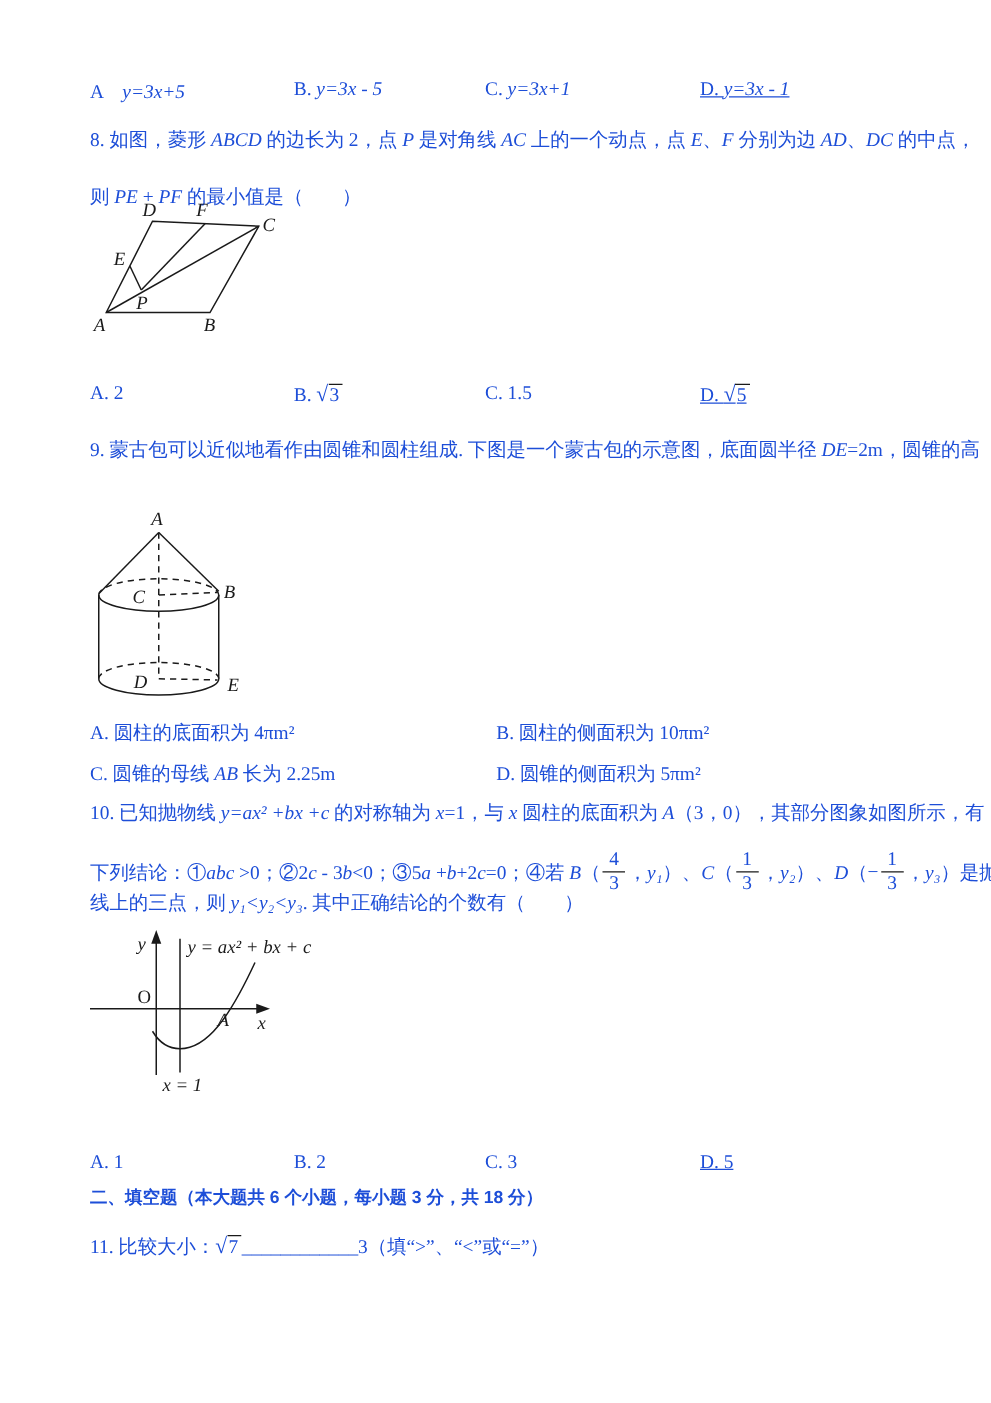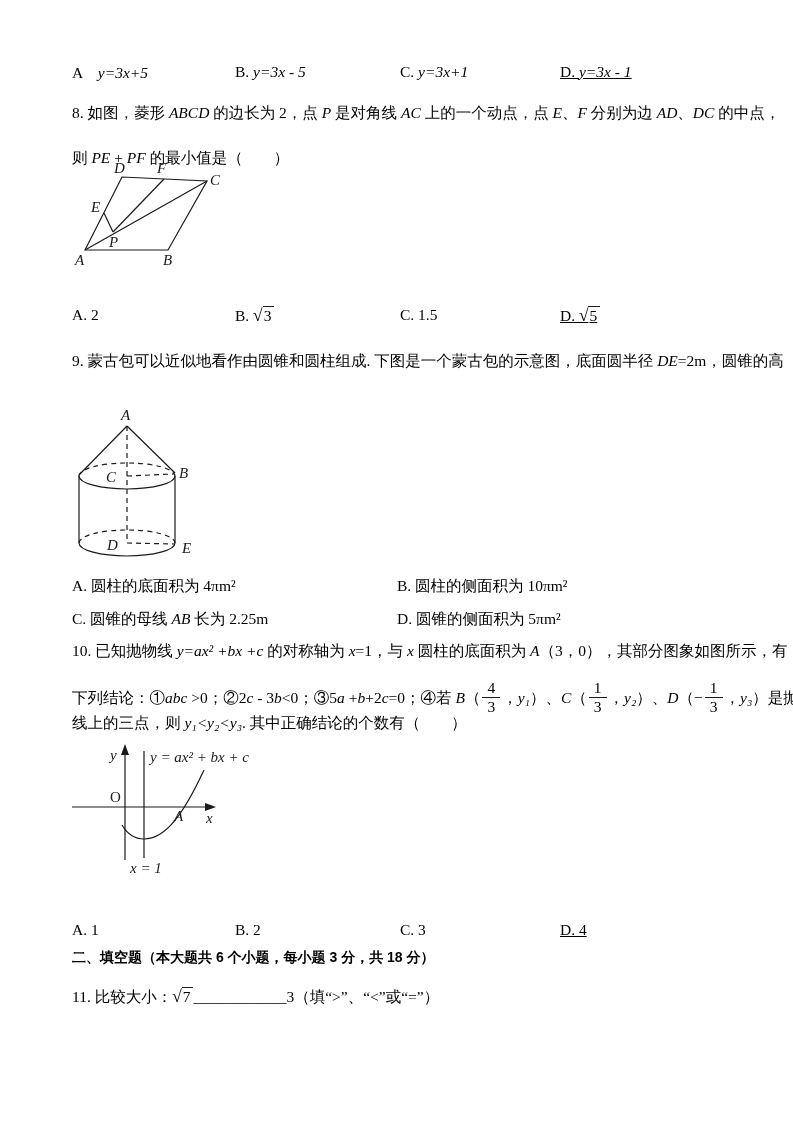--- a/index.html
+++ b/index.html
@@ -1,24 +1,24 @@
 <!DOCTYPE html>
 <html><head>
 <meta charset="utf-8">
 <style>
   html,body{margin:0;padding:0;background:#e8e8e8;}
   #page{position:relative;width:793px;height:1122px;background:#ffffff;margin:0 auto;
-        font-family:"Liberation Serif","DejaVu Serif",serif;color:#000000;font-size:15.5px;
+        font-family:"Liberation Serif","DejaVu Serif",serif;color:#1d4ed8;font-size:15.5px;
         overflow:hidden;}
   .abs{position:absolute;}
   .line{white-space:pre;line-height:1.25;}
   .it{font-style:italic;}
   .optrow{left:0;width:793px;height:26px;}
   .optrow .opt{position:absolute;top:0;white-space:pre;}
-  .c1{left:72px;} .c2{left:235px;} .c3{left:400px;} .c4{left:560px;text-decoration:underline;}
+  .c1{left:72px;} .c2{left:235px;} .c3{left:388px;} .c4{left:560px;text-decoration:underline;}
   .c2w{left:397px;}
   .frac{display:inline-block;vertical-align:middle;text-align:center;line-height:1.05;
         margin:0 2px;position:relative;top:-2px;}
   .frac .num{display:block;padding:0 5px 1px 5px;border-bottom:1.2px solid #1a1a1a;}
   .frac .den{display:block;padding-top:1px;}
   .fsign{display:inline-block;vertical-align:middle;position:relative;top:-2px;}
   .sqrt{white-space:nowrap;}
   .sqrt .rsign{font-size:1.12em;}
   .sqrt .rad{border-top:1.2px solid #1a1a1a;padding:0 3px 0 1px;}
   .hdr{font-weight:bold;font-size:14px;font-family:Liberation Sans, sans-serif;}
@@ -108,20 +108,20 @@
     <text x="144" y="83">x</text>
     <text x="112" y="81">A</text>
     <text x="68" y="133">x = 1</text>
     <text x="88" y="22">y = ax² + bx + c</text>
   </svg>
 
   <div class="abs optrow" style="top:921px">
     <span class="opt c1"><span>A. 1</span></span>
     <span class="opt c2"><span>B. 2</span></span>
     <span class="opt c3"><span>C. 3</span></span>
-    <span class="opt c4"><span>D. 4</span></span>
+    <span class="opt c4"><span>D. 5</span></span>
   </div>
 
   <div class="abs line hdr" style="left:72px;top:949px"><span>二、填空题（本大题共 6 个小题，每小题 3 分，共 18 分）</span></div>
 
   <div class="abs line" style="left:72px;top:986px"><span>11. 比较大小：</span><span class="sqrt"><span class="rsign">√</span><span class="rad">7</span></span><span>____________3（填“&gt;”、“&lt;”或“=”）</span></div>
 
 </div>
 
 </body></html>

